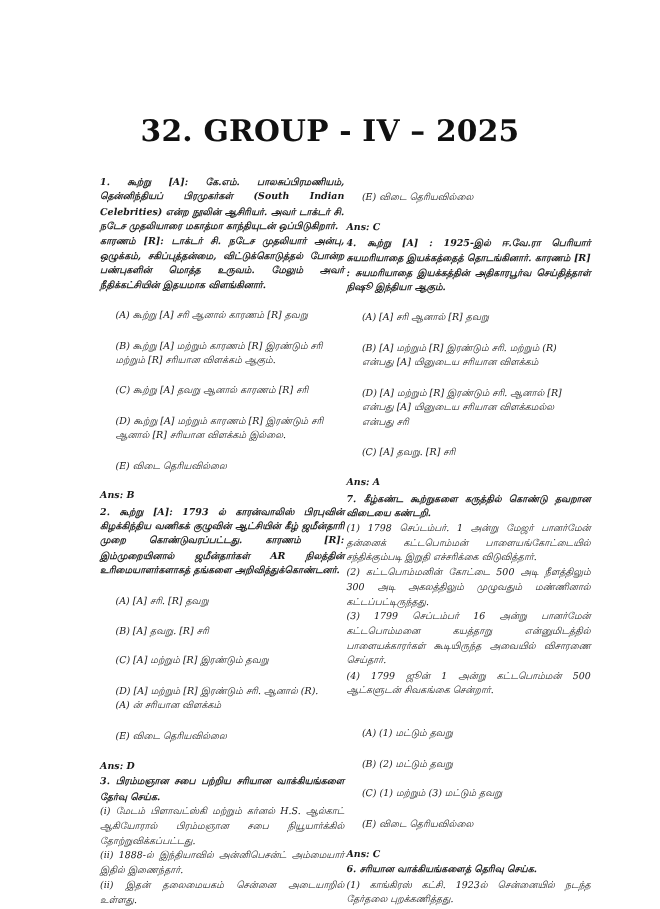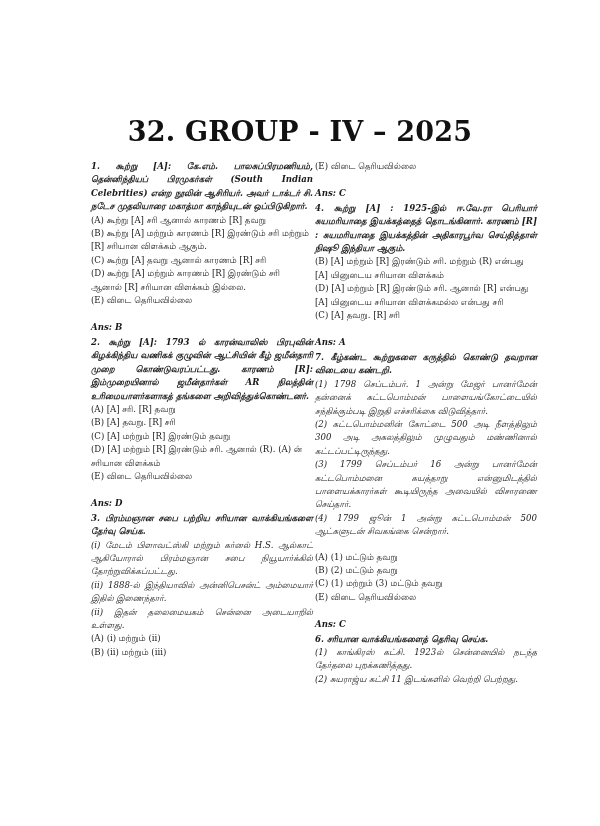--- a/index.html
+++ b/index.html
@@ -1,44 +1,45 @@
 <!DOCTYPE html>
 <html><head>
 <meta charset="utf-8">
 <style>
   html, body { margin: 0; padding: 0; background: #ffffff; }
   body { width: 600px; height: 826px; overflow: hidden; position: relative; color: #111; }
   .page { position: absolute; left: 0; top: 0; width: 600px; height: 826px; background: #fff; }
   .title {
-    position: absolute; top: 116px; left: 0; width: 600px; text-align: center;
+    position: absolute; top: 104px; left: 0; width: 600px; text-align: center;
     font-family: "DejaVu Serif", serif; font-weight: bold; font-size: 27px; letter-spacing: 0.2px; color: #111;
   }
   .col {
     position: absolute; top: 160px; width: 222px;
     font-family: "DejaVu Serif", serif; font-size: 8.6px; line-height: 13.4px; color: #1a1a1a;
   }
   .col.left { left: 91px; }
   .col.right { left: 315px; top: 160px; }
   .q { margin: 0; text-align: justify; }
   .stem { font-weight: bold; font-style: italic; }
   .stem-plain { font-style: italic; }
-  .opt { margin: 0; }
+  .opt { font-style: italic; margin: 14px; }
   .ans { font-weight: bold; font-style: italic; margin: 14px 0 1px 0; }
   .block { margin-bottom: 0; }
   .gap { height: 12px; }
 </style>
 </head>
 <body>
 
 <div class="page">
   <div class="title">32. GROUP - IV – 2025</div>
 
   <div class="col left">
     <div class="block">
       <p class="q stem">1. கூற்று [A]: கே.எம். பாலசுப்பிரமணியம், தென்னிந்தியப் பிரமுகர்கள் (South Indian Celebrities) என்ற நூலின் ஆசிரியர். அவர் டாக்டர் சி. நடேச முதலியாரை மகாத்மா காந்தியுடன் ஒப்பிடுகிறார்.</p>
+      <p class="q stem">காரணம் [R]: டாக்டர் சி. நடேச முதலியார் அன்பு, ஒழுக்கம், சகிப்புத்தன்மை, விட்டுக்கொடுத்தல் போன்ற பண்புகளின் மொத்த உருவம். மேலும் அவர் நீதிக்கட்சியின் இதயமாக விளங்கினார்.</p>
       <p class="opt">(A) கூற்று [A] சரி ஆனால் காரணம் [R] தவறு</p>
       <p class="opt">(B) கூற்று [A] மற்றும் காரணம் [R] இரண்டும் சரி மற்றும் [R] சரியான விளக்கம் ஆகும்.</p>
       <p class="opt">(C) கூற்று [A] தவறு ஆனால் காரணம் [R] சரி</p>
       <p class="opt">(D) கூற்று [A] மற்றும் காரணம் [R] இரண்டும் சரி ஆனால் [R] சரியான விளக்கம் இல்லை.</p>
       <p class="opt">(E) விடை தெரியவில்லை</p>
       <p class="ans">Ans: B</p>
     </div>
 
     <div class="block">
       <p class="q stem">2. கூற்று [A]: 1793 ல் காரன்வாலிஸ் பிரபுவின் கிழக்கிந்திய வணிகக் குழுவின் ஆட்சியின் கீழ் ஜமீன்தாரி முறை கொண்டுவரப்பட்டது. காரணம் [R]: இம்முறையினால் ஜமீன்தார்கள் AR நிலத்தின் உரிமையாளர்களாகத் தங்களை அறிவித்துக்கொண்டனர்.</p>
@@ -61,20 +62,21 @@
   </div>
 
   <div class="col right">
     <div class="block">
       <p class="opt">(E) விடை தெரியவில்லை</p>
       <p class="ans">Ans: C</p>
     </div>
 
     <div class="block">
       <p class="q stem">4. கூற்று [A] : 1925-இல் ஈ.வே.ரா பெரியார் சுயமரியாதை இயக்கத்தைத் தொடங்கினார். காரணம் [R] : சுயமரியாதை இயக்கத்தின் அதிகாரபூர்வ செய்தித்தாள் நிஷூ இந்தியா ஆகும்.</p>
+      <p class="opt">(A) [A] சரி ஆனால் [R] தவறு</p>
       <p class="opt">(B) [A] மற்றும் [R] இரண்டும் சரி. மற்றும் (R) என்பது [A] யினுடைய சரியான விளக்கம்</p>
       <p class="opt">(D) [A] மற்றும் [R] இரண்டும் சரி. ஆனால் [R] என்பது [A] யினுடைய சரியான விளக்கமல்ல என்பது சரி</p>
       <p class="opt">(C) [A] தவறு. [R] சரி</p>
       <p class="ans">Ans: A</p>
     </div>
 
     <div class="block">
       <p class="q stem">7. கீழ்கண்ட கூற்றுகளை கருத்தில் கொண்டு தவறான விடையை கண்டறி.</p>
       <p class="q stem-plain">(1) 1798 செப்டம்பர். 1 அன்று மேஜர் பானர்மேன் தன்னைக் கட்டபொம்மன் பாளையங்கோட்டையில் சந்திக்கும்படி இறுதி எச்சரிக்கை விடுவித்தார்.</p>
       <p class="q stem-plain">(2) கட்டபொம்மனின் கோட்டை 500 அடி நீளத்திலும் 300 அடி அகலத்திலும் முழுவதும் மண்ணினால் கட்டப்பட்டிருந்தது.</p>

